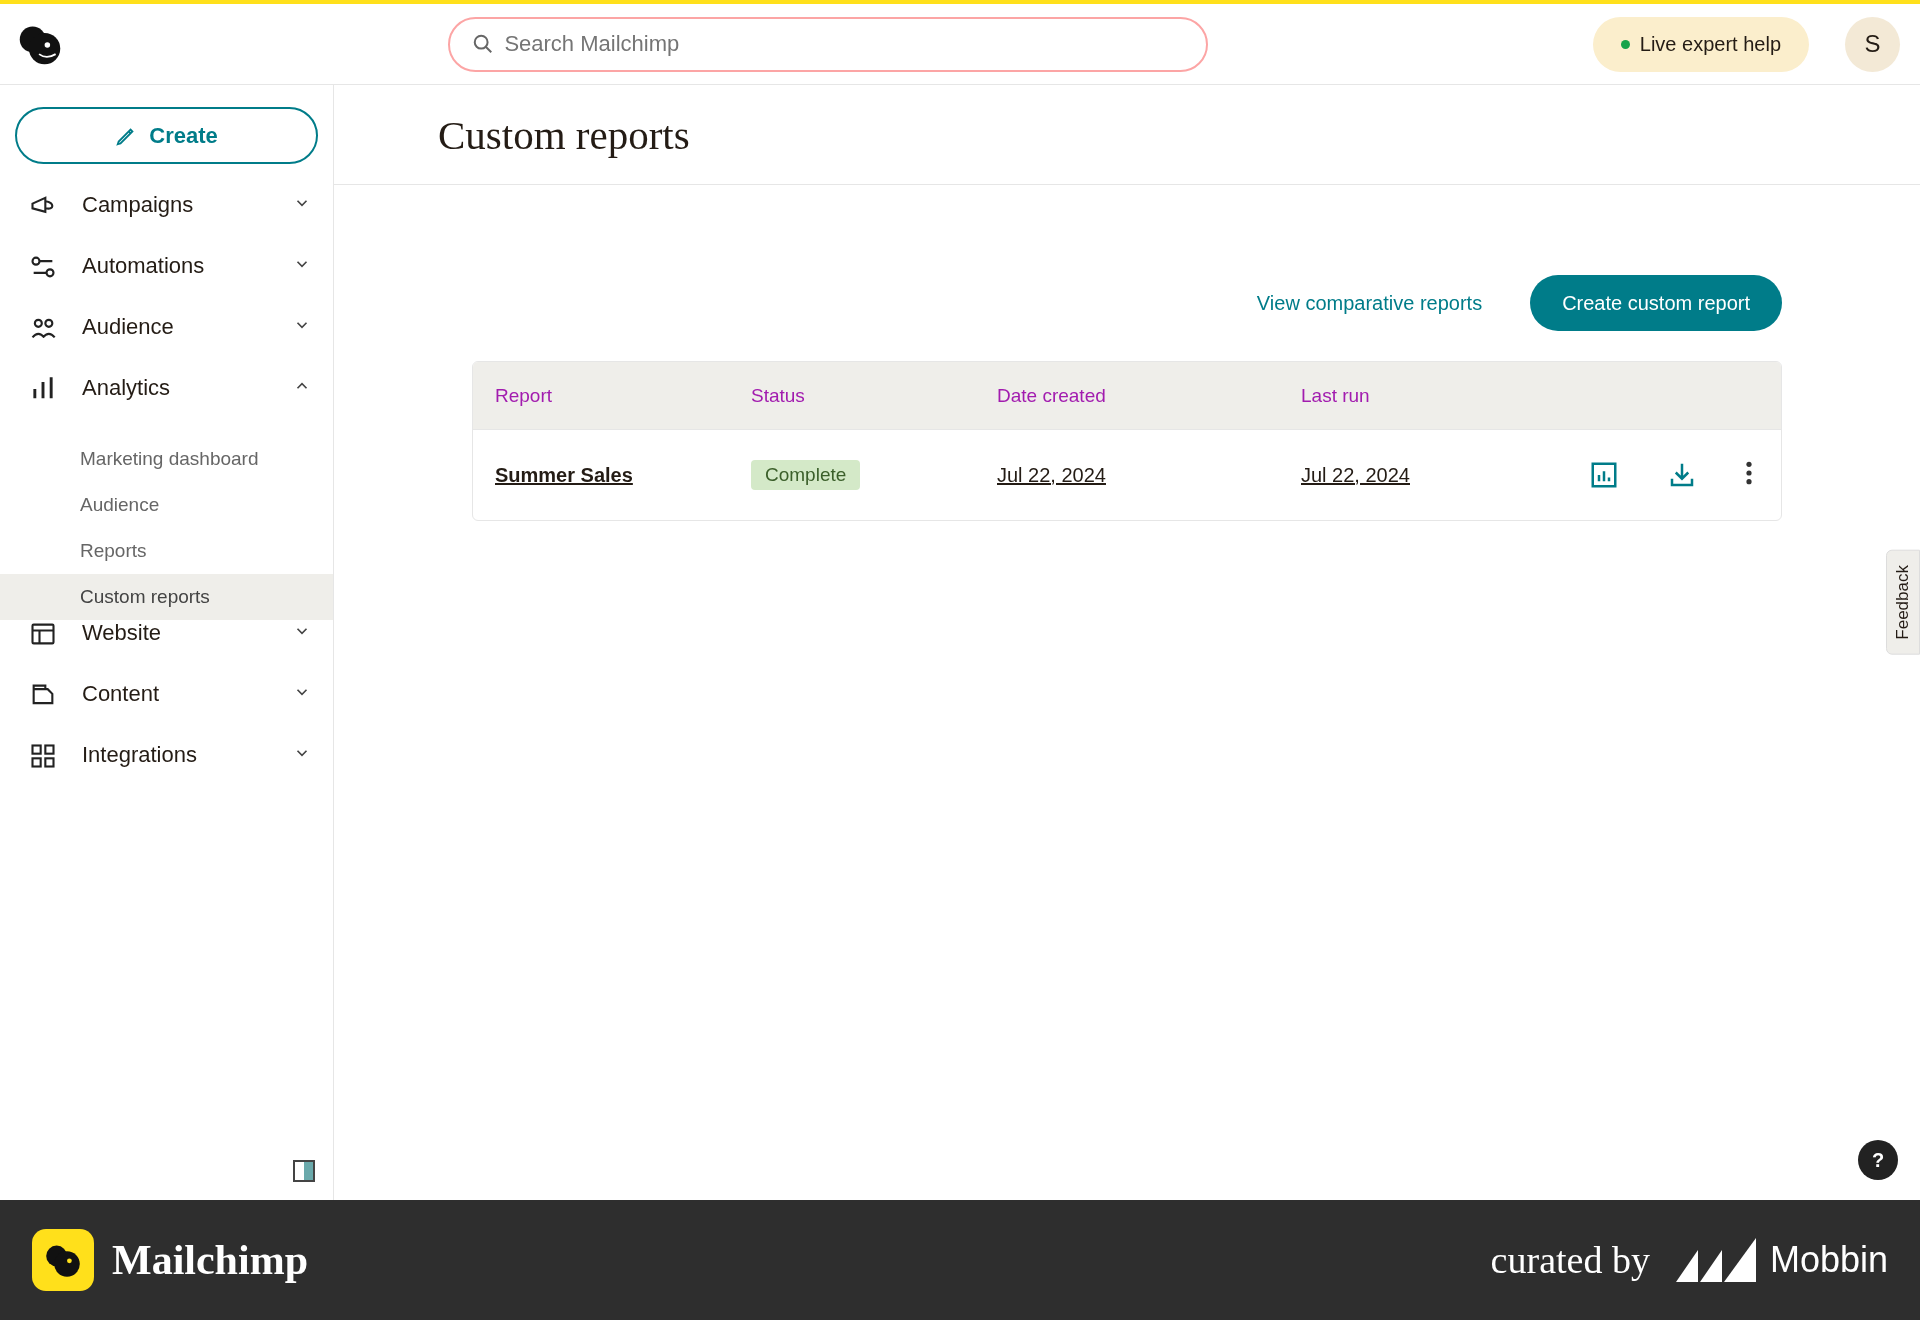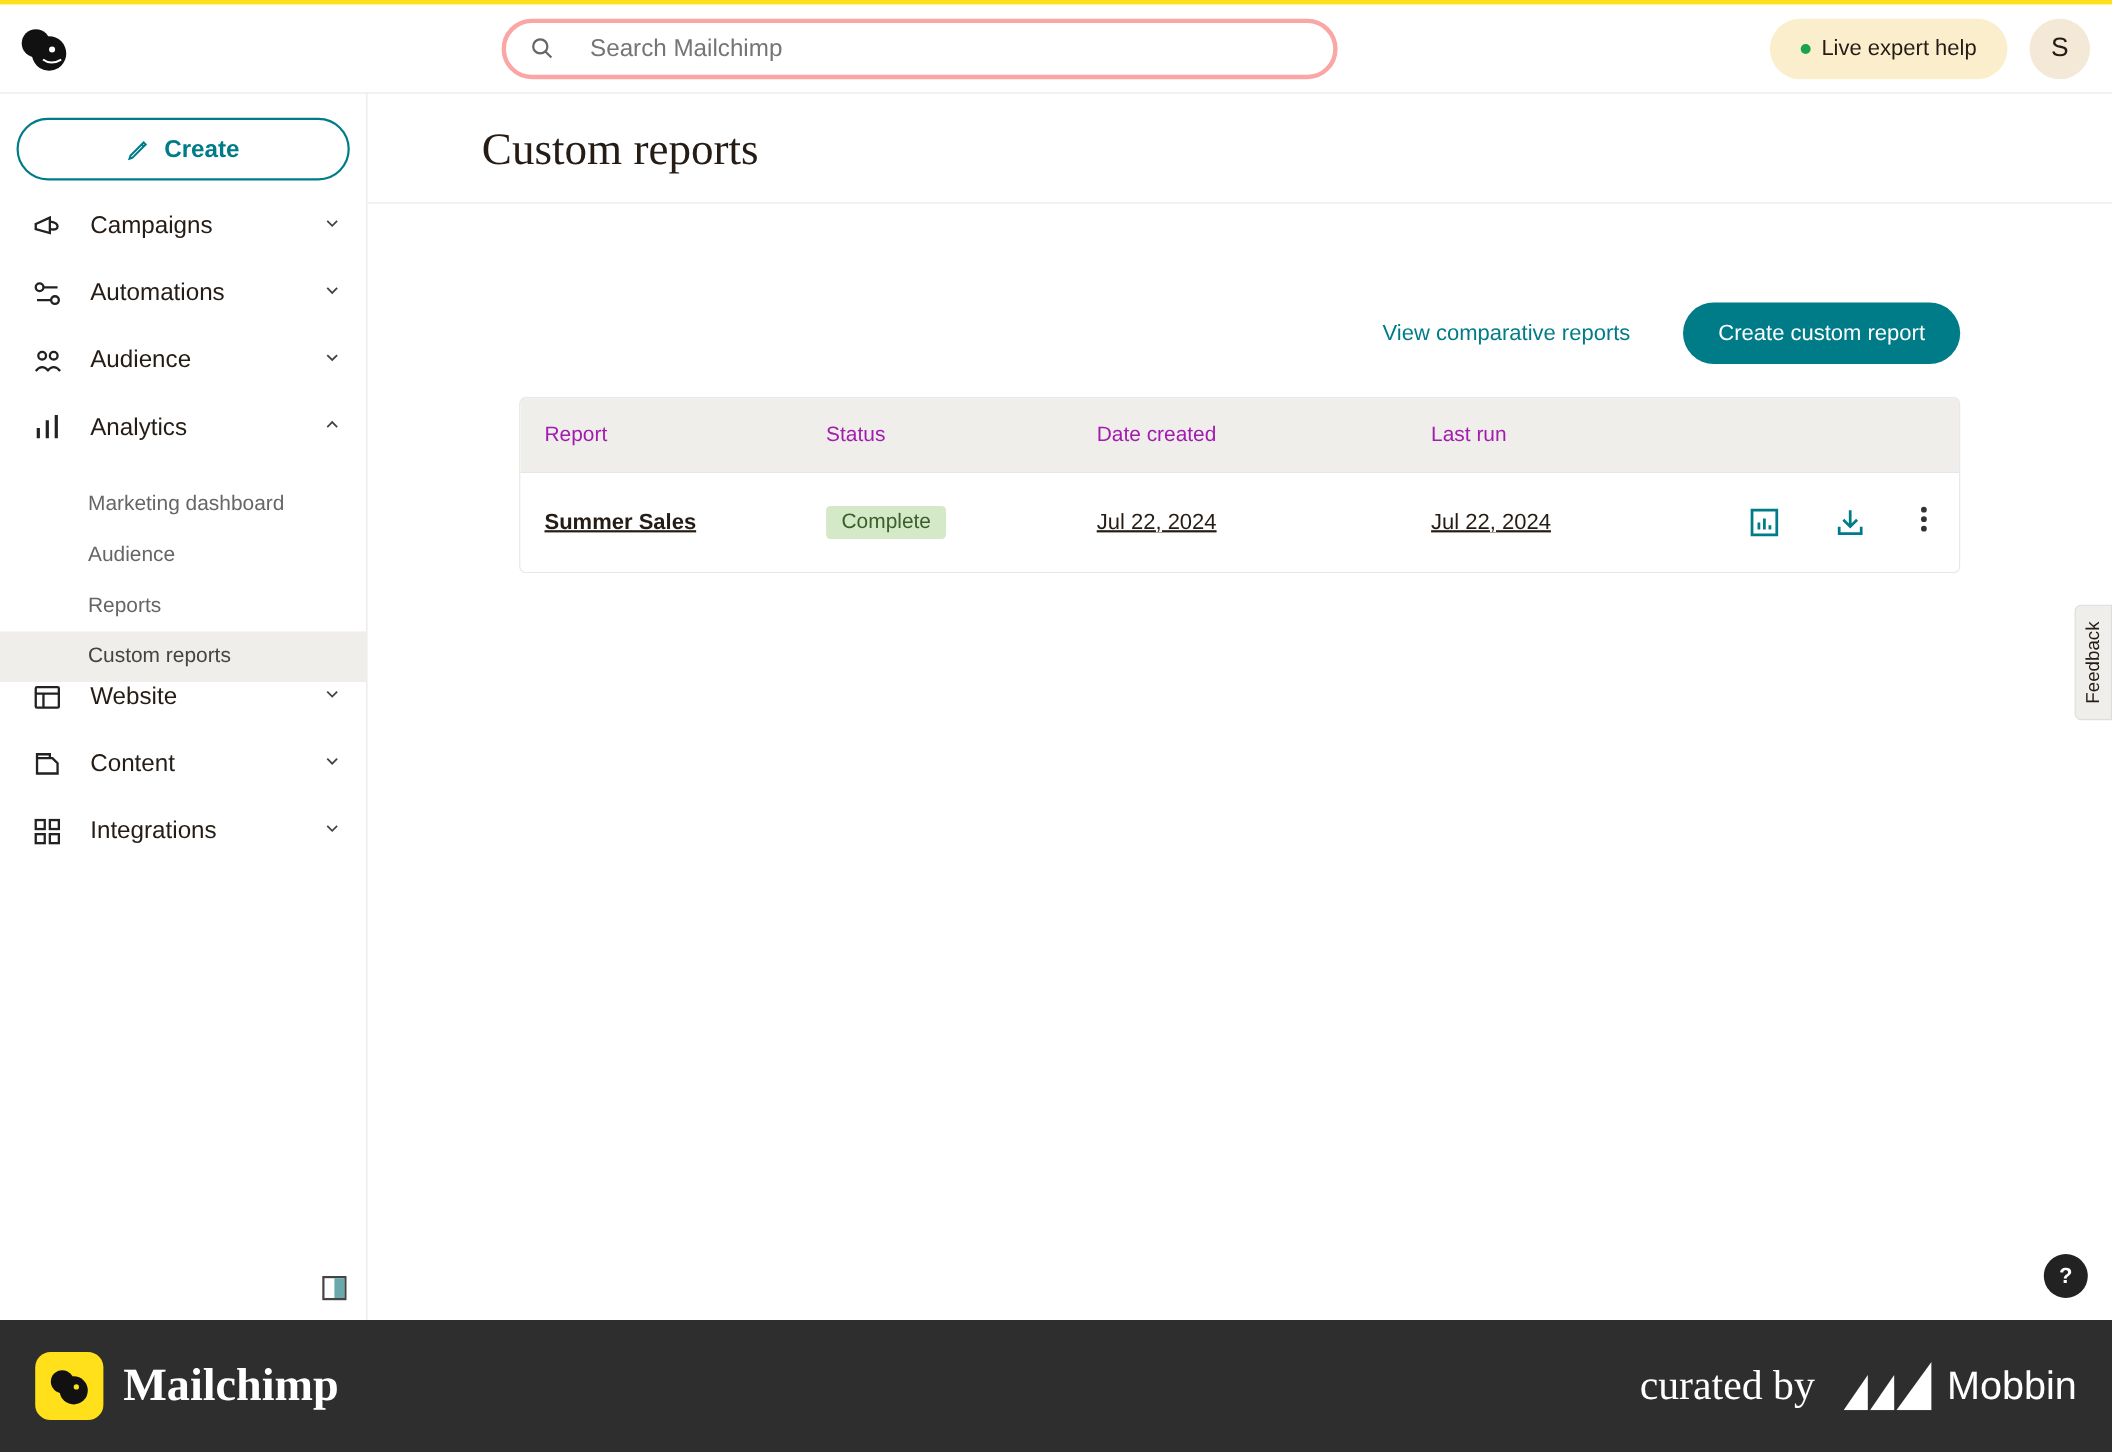--- a/index.html
+++ b/index.html
@@ -26,39 +26,39 @@
   }
   .logo-wrap { width: 49px; height: 49px; display:flex; align-items:center; justify-content:center;}
   .search-wrap {
     flex: 1;
     display: flex;
     justify-content: center;
   }
   .search {
     width: 760px;
     height: 55px;
-    border: 4px solid #fca5a5;
+    border: 2px solid #fca5a5;
     border-radius: 999px;
     display: flex;
     align-items: center;
     padding: 0 22px;
-    gap: 32px;
+    gap: 10px;
   }
   .search input {
     border: none;
     outline: none;
     font-size: 22px;
     flex: 1;
     color: #666;
     background: transparent;
   }
   .topbar-right {
     display: flex;
     align-items: center;
-    gap: 20px;
+    gap: 36px;
   }
   .live-help {
     background: #fbeecc;
     border-radius: 999px;
     height: 55px;
     padding: 0 28px;
     display: flex;
     align-items: center;
     gap: 10px;
     font-size: 20px;

